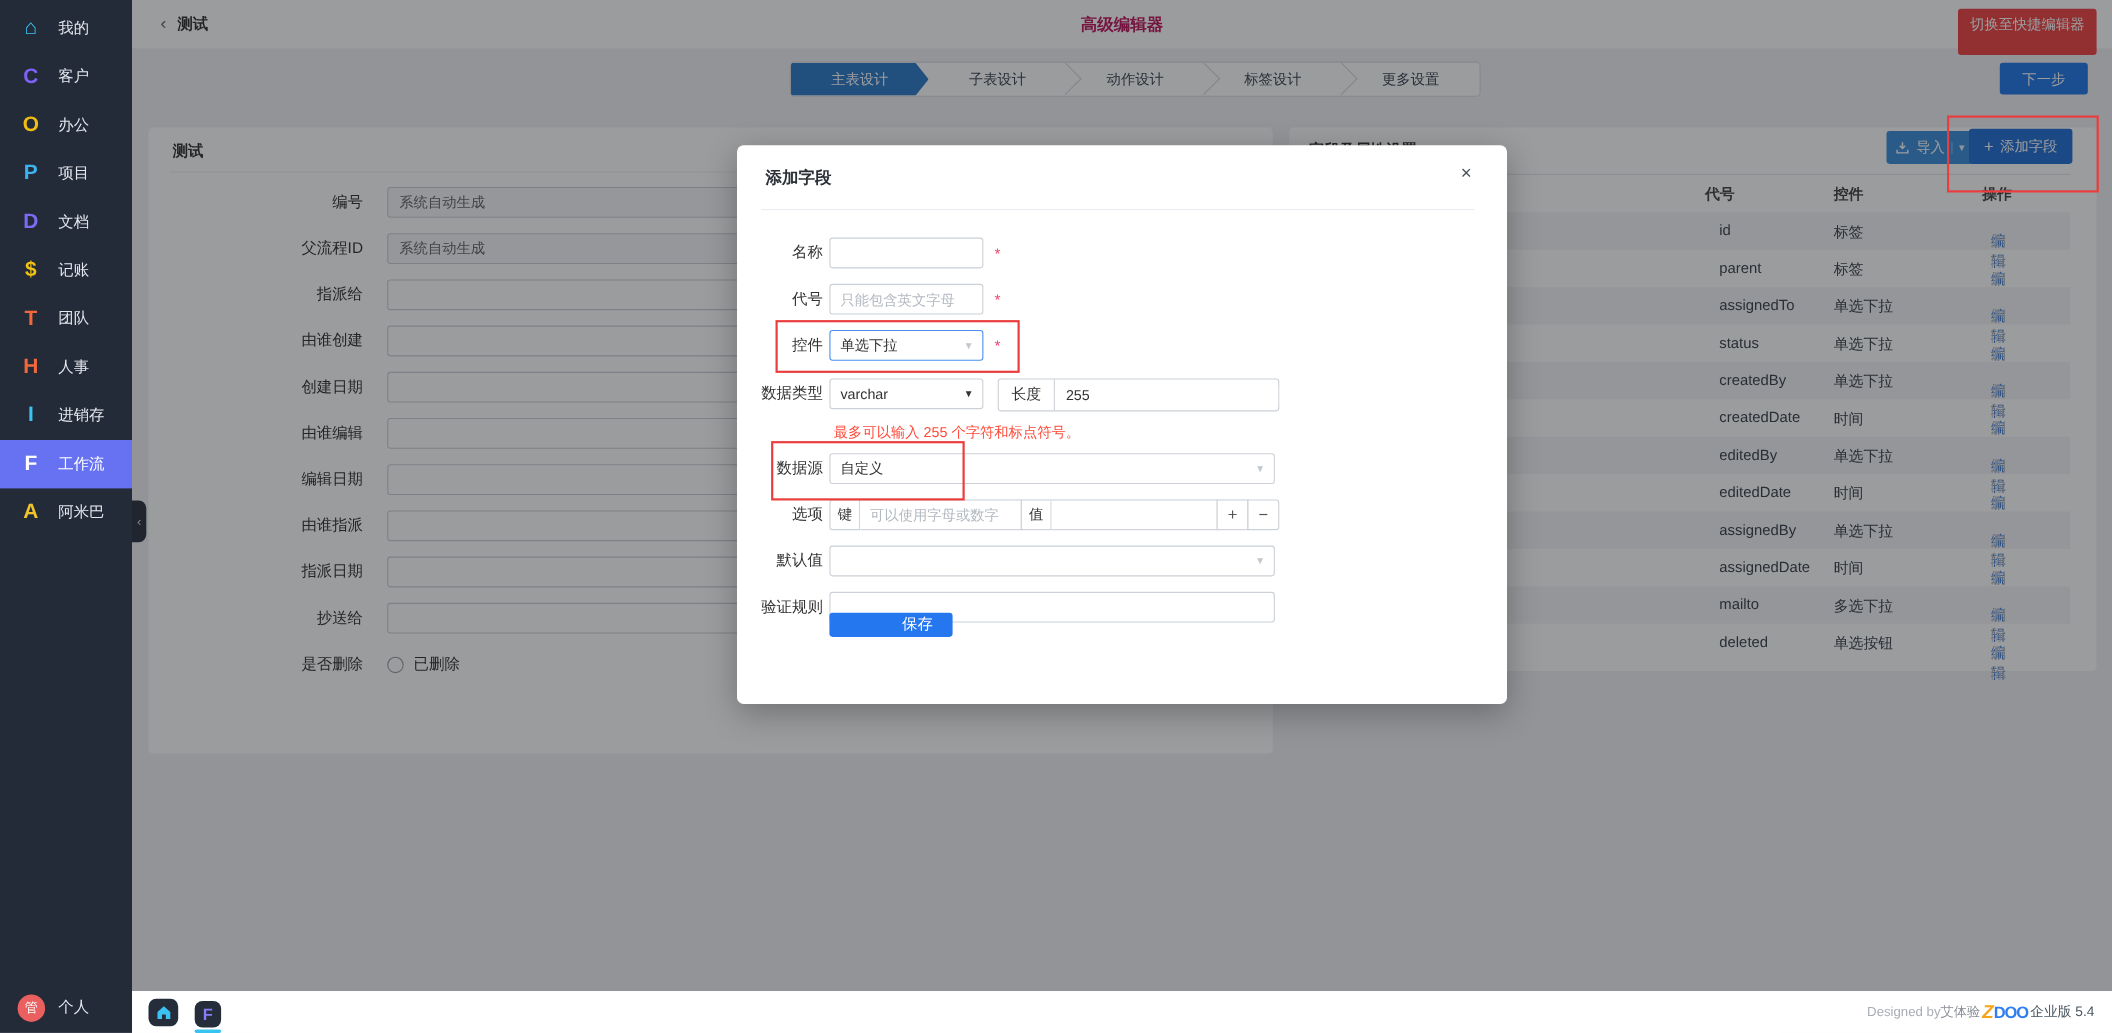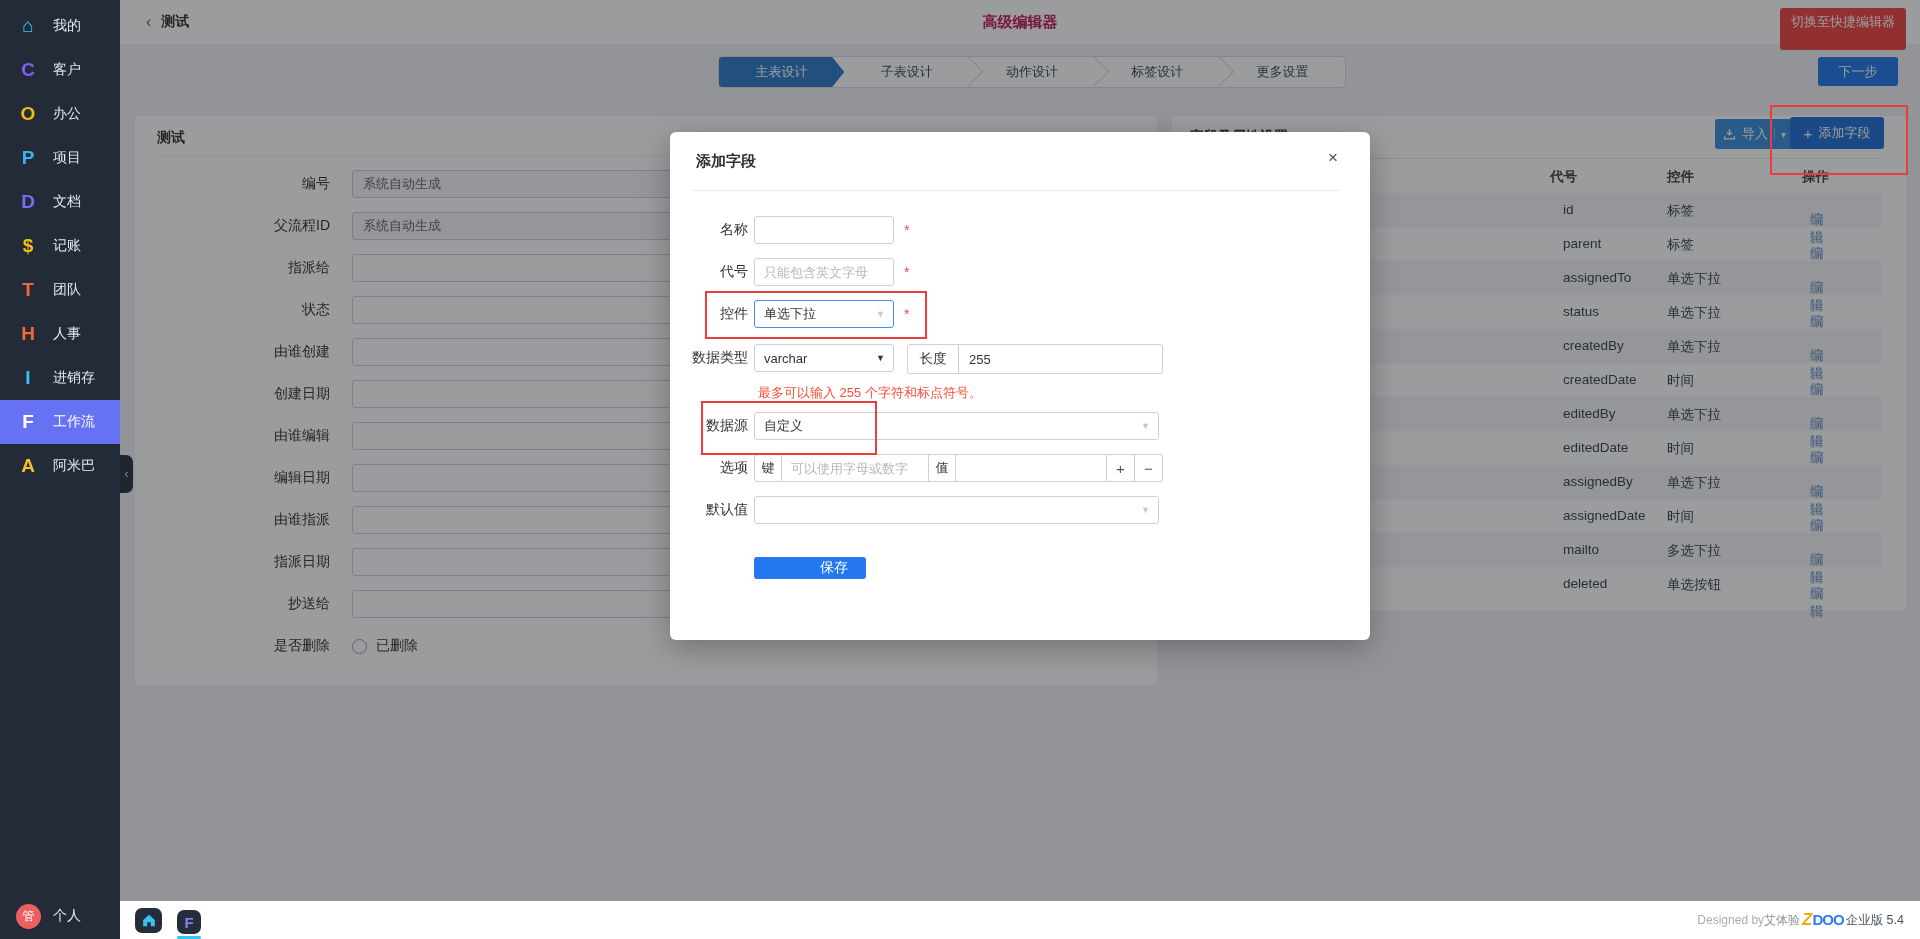--- a/index.html
+++ b/index.html
@@ -242,24 +242,20 @@
         <div class="form-row">
           <span class="f-label">父流程ID</span>
           <input class="f-input disabled" readonly="" value="系统自动生成" style="">
         </div>
 
         <div class="form-row">
           <span class="f-label">指派给</span>
           <input class="f-input" readonly="" value="" style="">
         </div>
 
-        <div class="form-row">
-          <span class="f-label">状态</span>
-          <input class="f-input" readonly="" value="" style="">
-        </div>
 
         <div class="form-row">
           <span class="f-label">由谁创建</span>
           <input class="f-input" readonly="" value="" style="">
         </div>
 
         <div class="form-row">
           <span class="f-label">创建日期</span>
           <input class="f-input" readonly="" value="" style="">
         </div>
@@ -496,20 +492,25 @@
 
     <div class="m-row" style="top:364px;">
       <span class="m-label">默认值</span>
       <span class="m-gap"></span>
       <div class="m-select" style="width:385px;">
         <span></span>
         <span class="sel-caret">▼</span>
       </div>
     </div>
 
+    <div class="m-row" style="top:406px;">
+      <span class="m-label">验证规则</span>
+      <span class="m-gap"></span>
+      <input class="m-input" style="width: 385px;">
+    </div>
 
     <div class="save-btn">保存</div>
   </div>
 
   <div class="anno anno1"></div>
   <div class="anno anno2"></div>
   <div class="anno anno3"></div>
 
   <div class="taskbar">
     <div class="task-tile tile-home">

